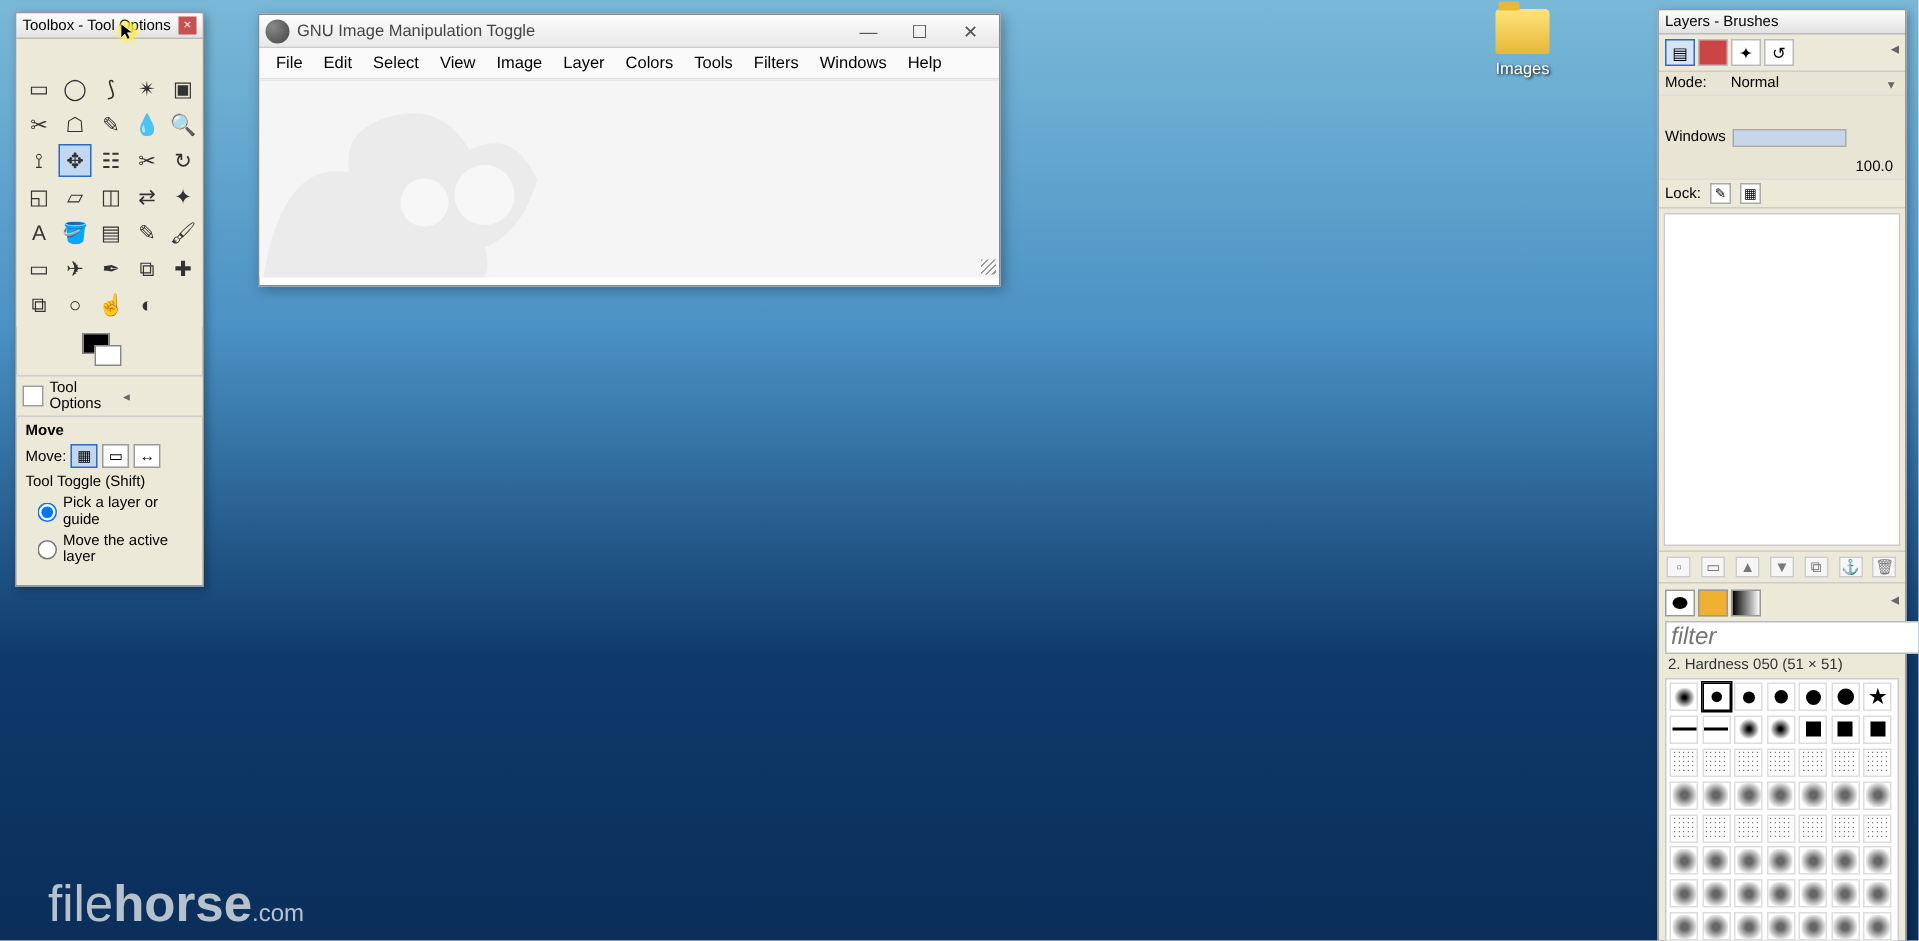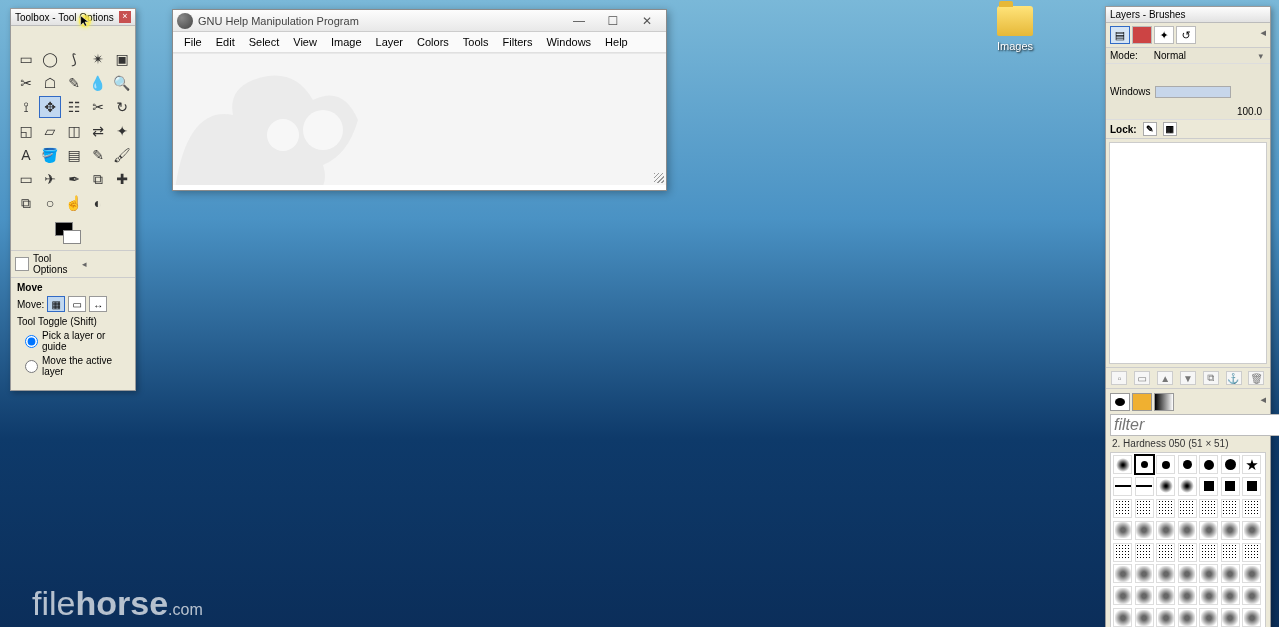--- a/index.html
+++ b/index.html
@@ -188,21 +188,21 @@
 .tabrow .tab.active{border-color:#316ac5;background:#d6e5f5;}
 .tabrow .cfg{margin-left:auto;cursor:pointer;font-size:11px;color:#666;}
 .mode-row{display:flex;align-items:center;padding:2px 4px;background:#e8e5d4;border-bottom:1px solid #ddd;}
 .mode-row span:first-child{margin-right:16px;}
 .mode-row .mode-val{flex:1;}
 .mode-row .drop{cursor:pointer;color:#666;font-size:9px;padding:0 3px;}
 .opac-row{display:flex;align-items:center;padding:2px 4px;border-bottom:1px solid #ddd;background:#e8e5d4;}
 .opac-row span{margin-right:4px;}
 .opac-bar{flex:1;height:12px;background:linear-gradient(to right,#c7d6ea,#c7d6ea);border:1px solid #aaa;margin-right:3px;}
 .opac-val{width:28px;text-align:right;margin-top:40px;}
-.lock-row{display:flex;align-items:center;gap:6px;padding:2px 4px;border-bottom:1px solid #ccc;font-weight:bold;}
+.lock-row{display:flex;align-items:center;gap:6px;padding:2px 4px;border-bottom:1px solid #ccc;}
 .lock-row .lk{width:14px;height:14px;border:1px solid #aaa;background:#fff;cursor:pointer;display:flex;align-items:center;justify-content:center;font-size:9px;}
 .layer-list{height:222px;background:#fff;margin:3px;border:1px solid #ccc;}
 .layer-btns{display:flex;gap:4px;padding:3px 4px;border-top:1px solid #ccc;justify-content:space-around;}
 .layer-btns div{width:16px;height:14px;border:1px solid #ccc;background:#f6f6f6;cursor:pointer;display:flex;align-items:center;justify-content:center;font-size:10px;color:#777;}
 .brush-tabrow{display:flex;gap:2px;padding:4px 4px 2px;border-top:1px solid #ccc;}
 .brush-tabrow .tab{width:20px;height:18px;border:1px solid #999;cursor:pointer;}
 .brush-tabrow .tab.t1{background:#fff;position:relative;}
 .brush-tabrow .tab.t1::after{content:"";position:absolute;inset:4px;border-radius:50%;background:#000;}
 .brush-tabrow .tab.t2{background:#f0b030;}
 .brush-tabrow .tab.t3{background:linear-gradient(to right,#000,#fff);}
@@ -320,21 +320,21 @@
 <div class="cursor">
   <svg viewBox="0 0 16 16">
       <circle cx="8" cy="8" r="7" fill="rgba(255,230,80,0.6)"></circle>
       <path d="M3 2 L3 13 L6 10 L8 14 L10 13 L8 9 L12 9 Z" fill="#000" stroke="#fff" stroke-width="0.6"></path>
     </svg>
 </div>
 
 <div class="mainwin">
   <div class="mainwin-title">
     <div class="wolf-ico"></div>
-    <div class="ttl">GNU Help Manipulation Program</div>
+    <div class="ttl">GNU Image Manipulation Toggle</div>
     <div class="win-btns">
       <div>—</div>
       <div>☐</div>
       <div class="cls">✕</div>
     </div>
   </div>
   <div class="menubar" id="menubar">
       <div>File</div>
       <div>Edit</div>
       <div>Select</div>

